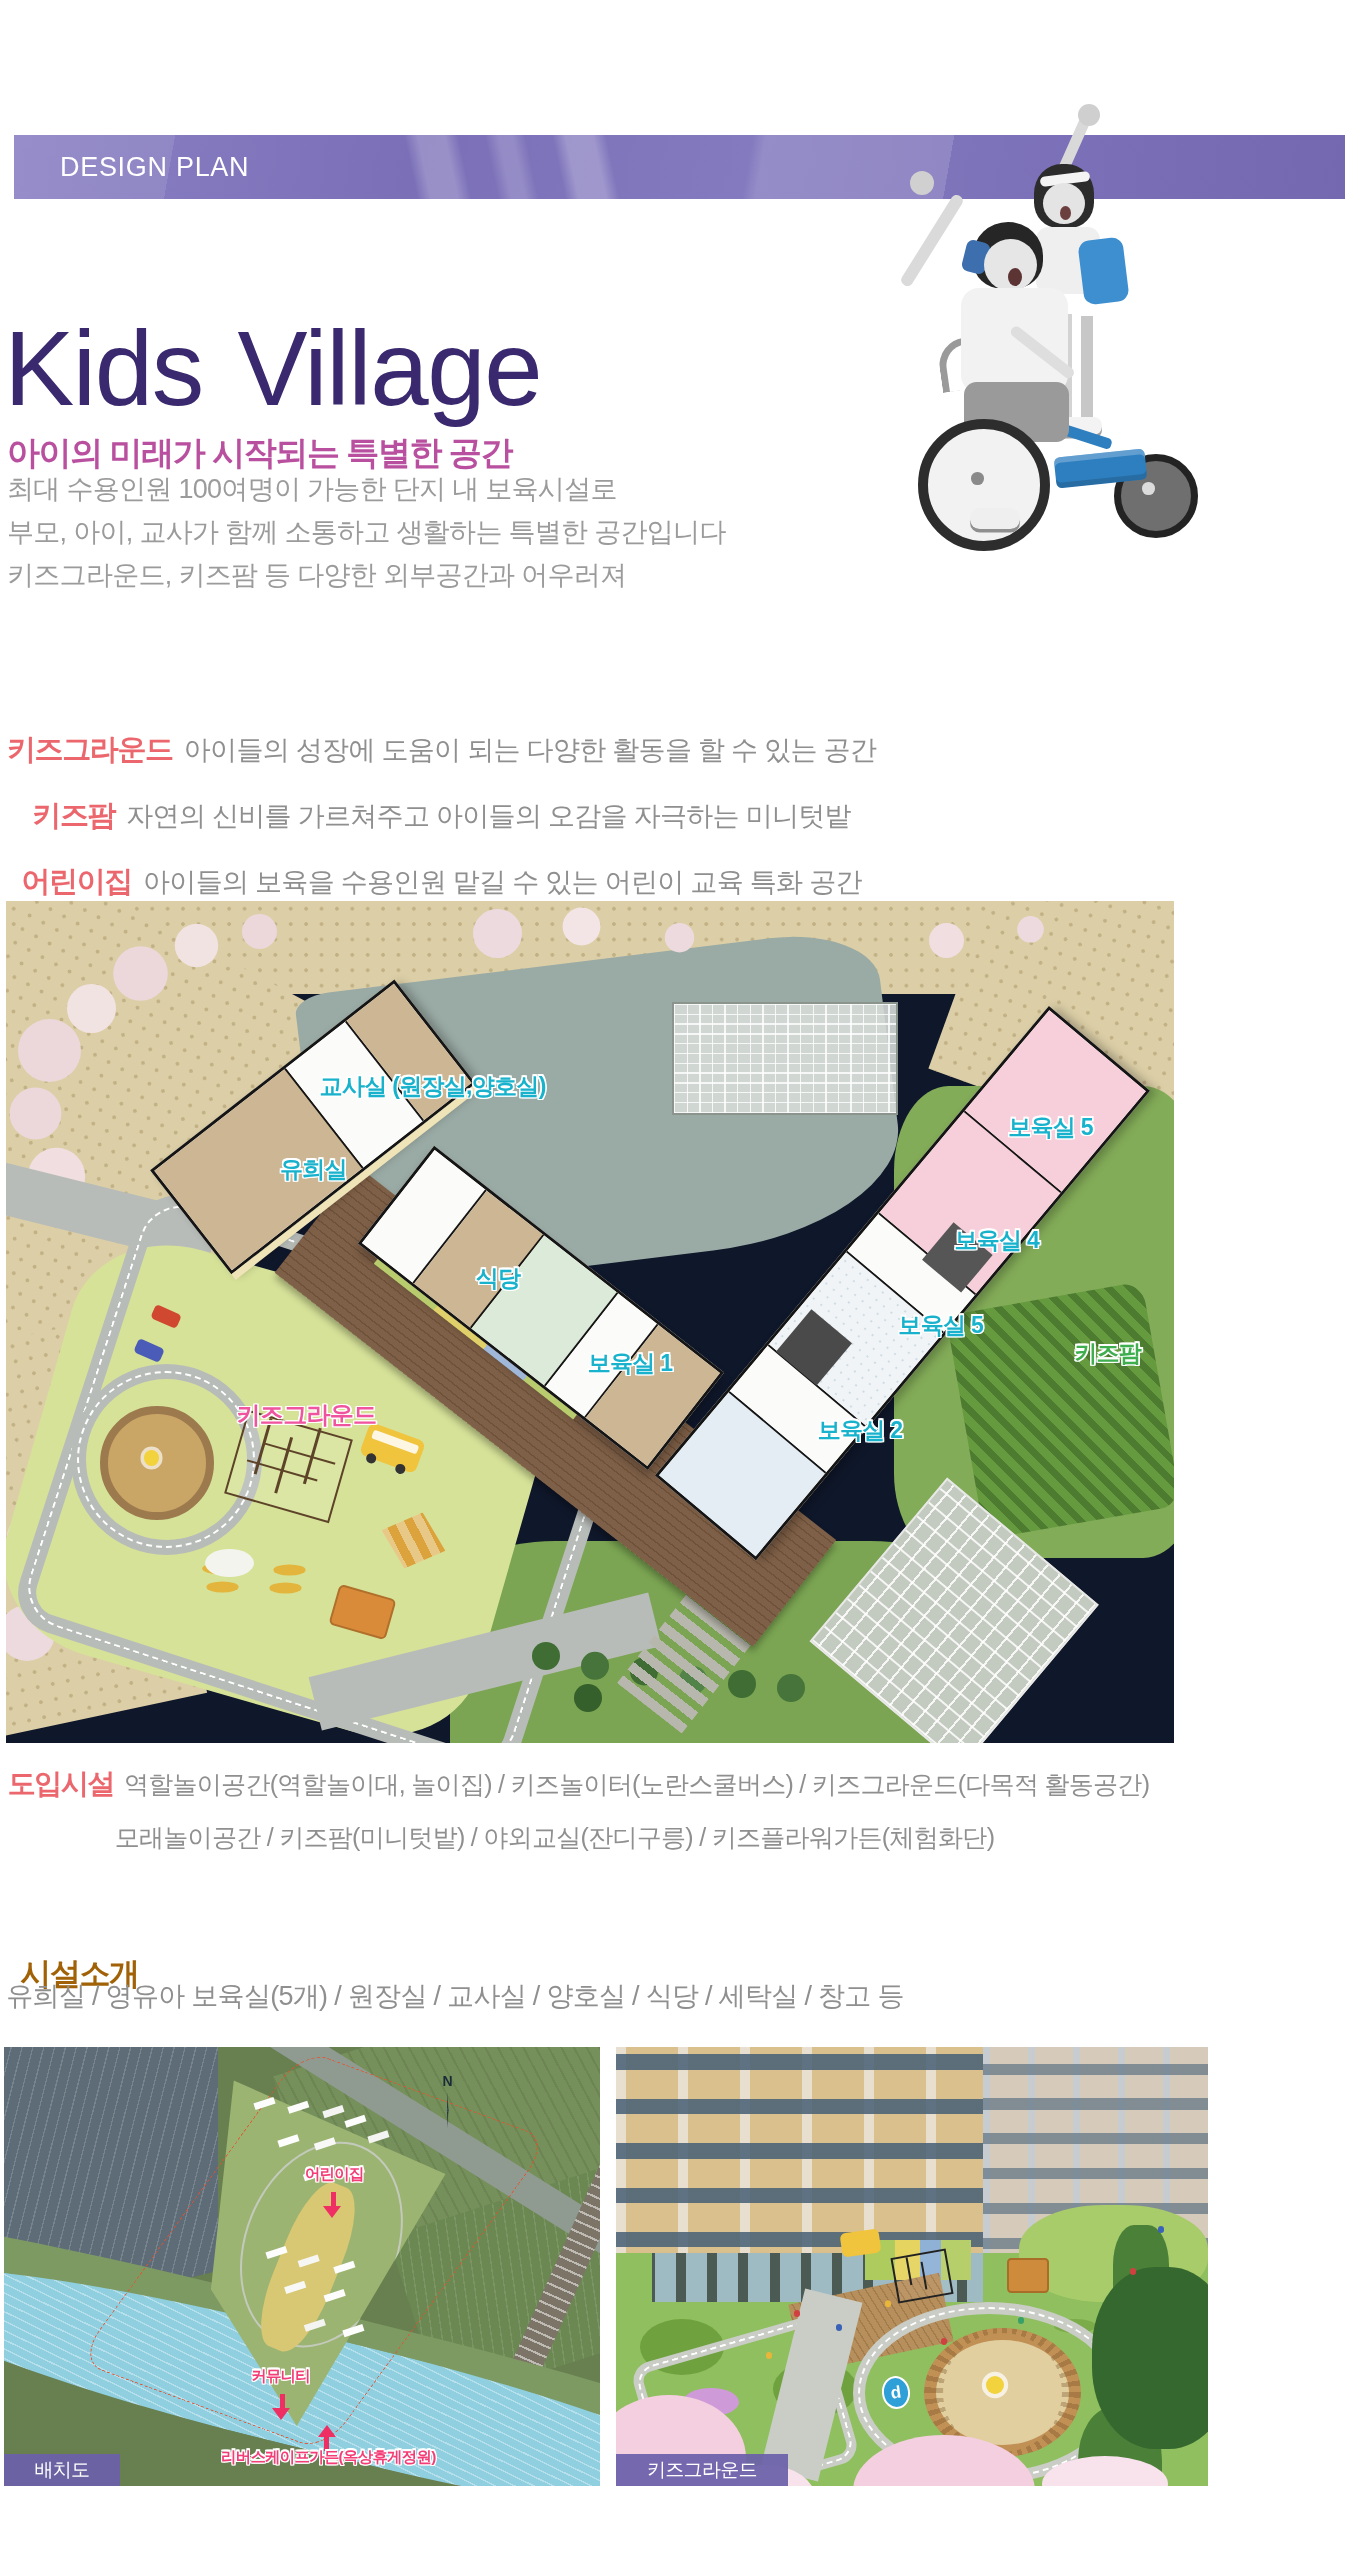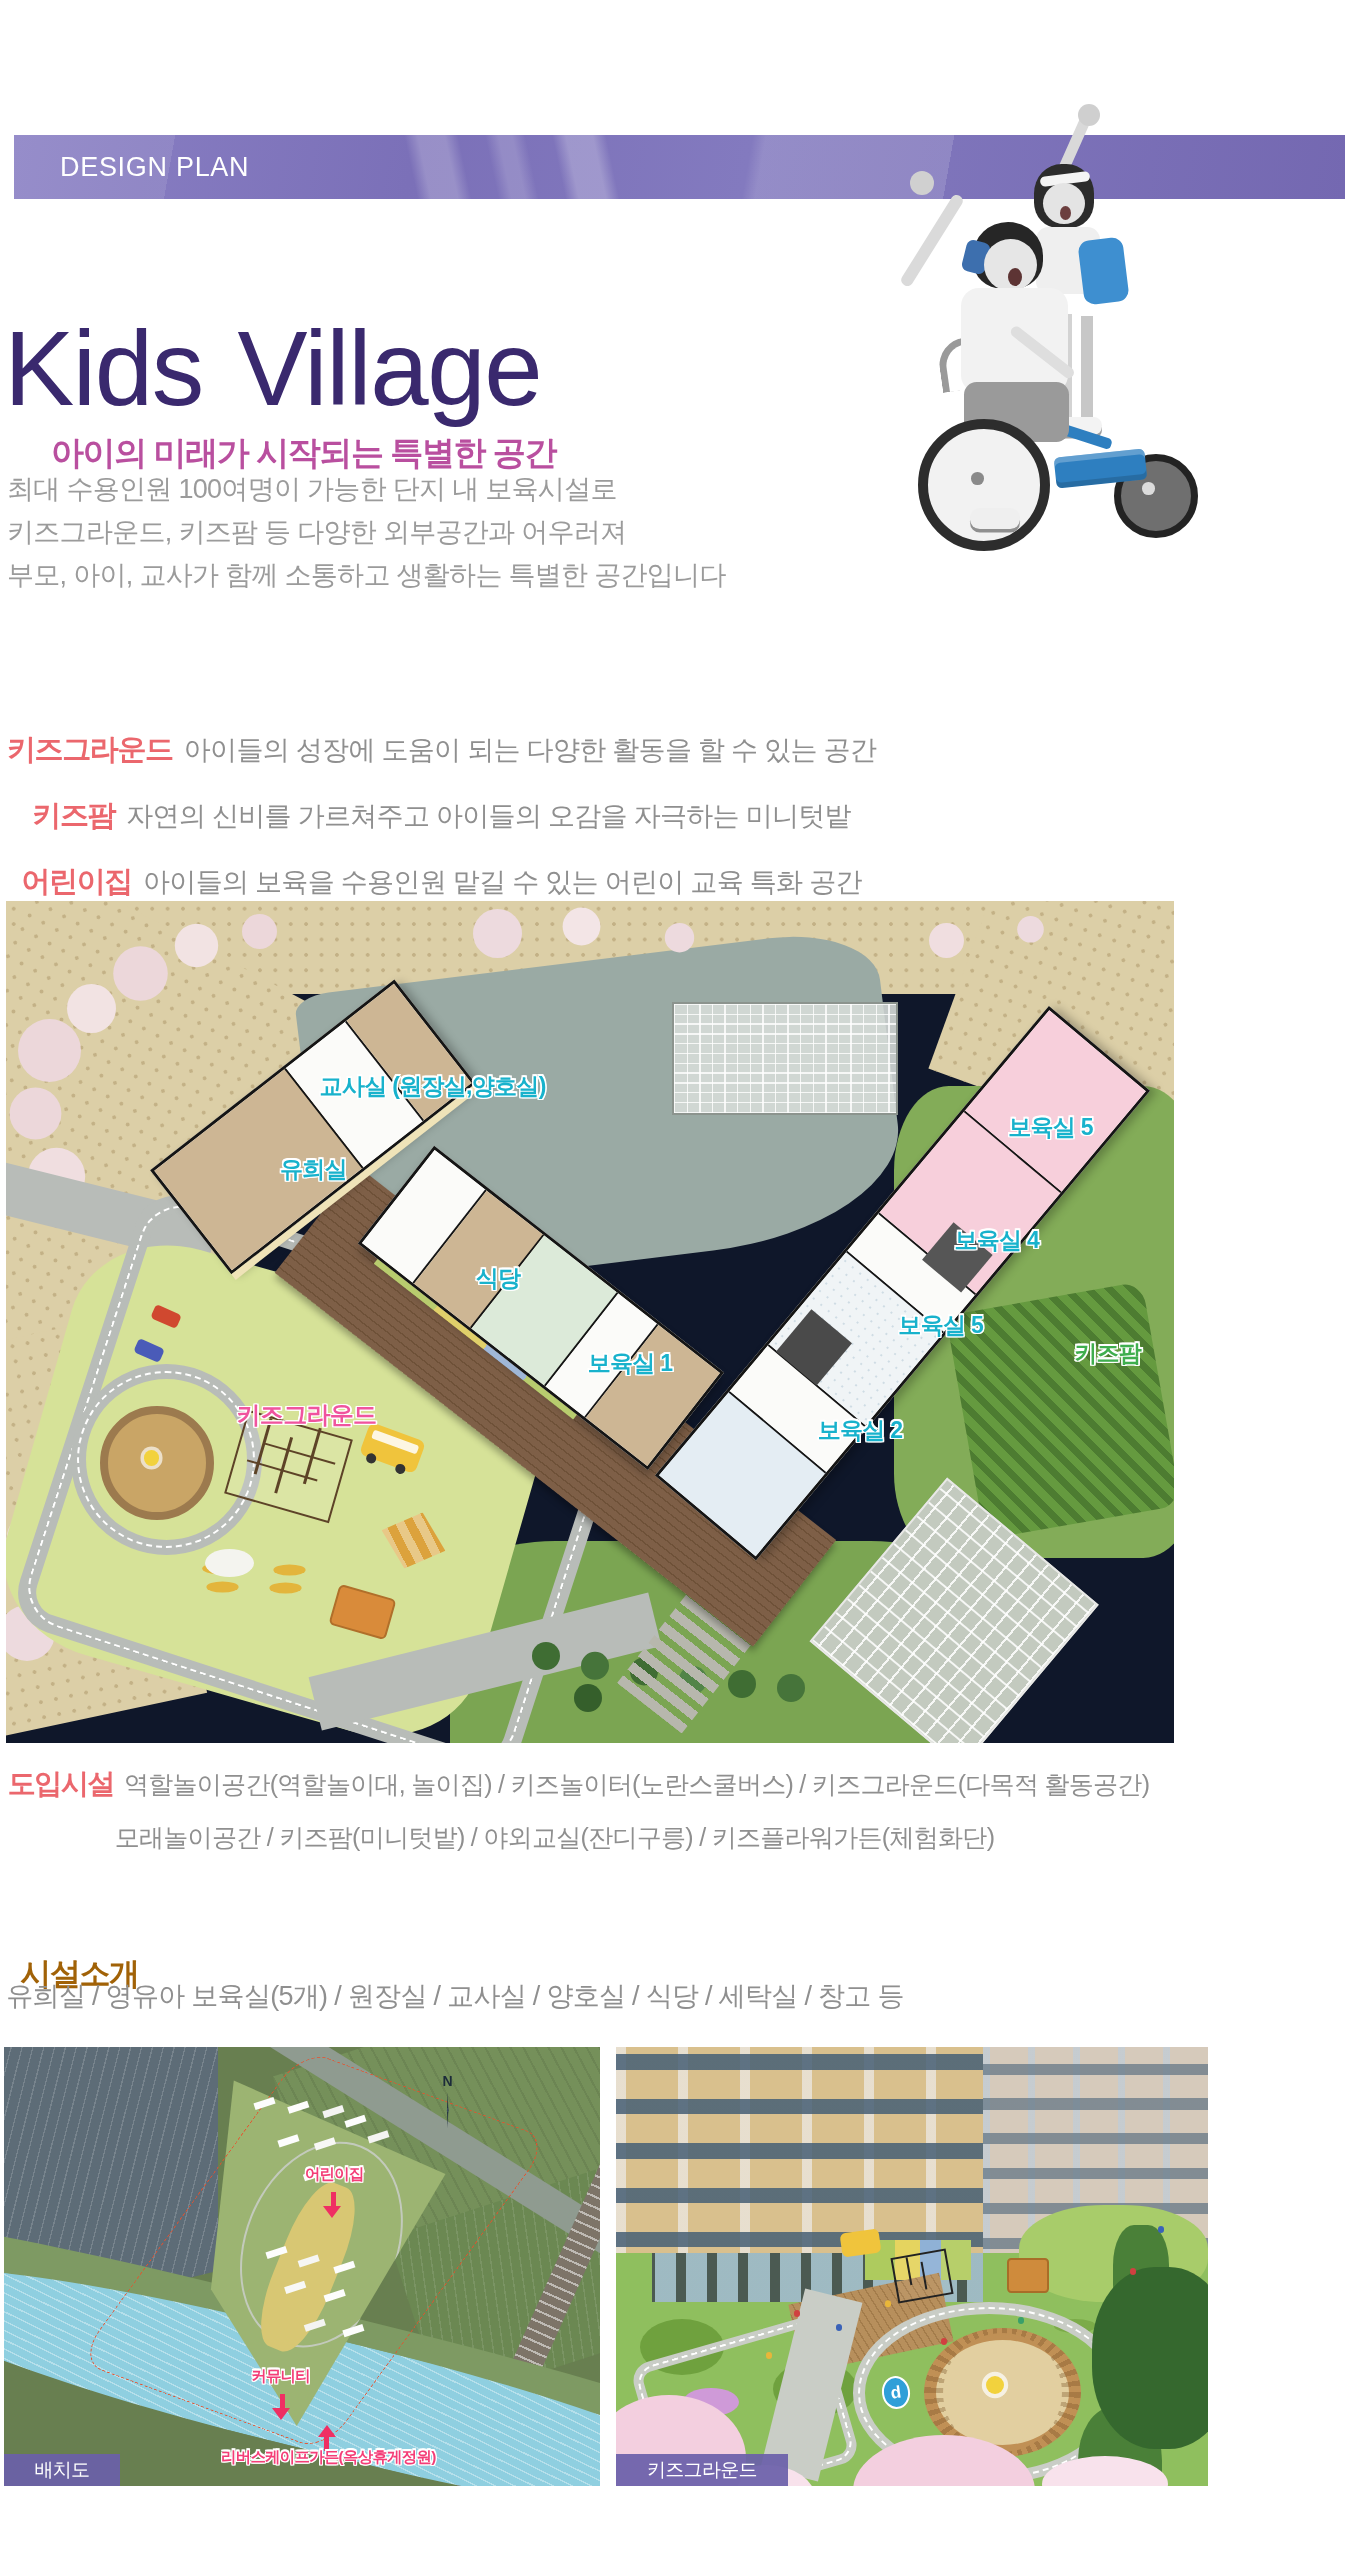--- a/index.html
+++ b/index.html
@@ -16,21 +16,21 @@
       linear-gradient(78deg,transparent 36%,rgba(255,255,255,.18) 37%,rgba(255,255,255,.18) 38%,transparent 39%),
       linear-gradient(78deg,transparent 41%,rgba(255,255,255,.25) 42%,rgba(255,255,255,.25) 44%,transparent 45%),
       linear-gradient(100deg,rgba(255,255,255,.10) 0 12%,transparent 12% 55%,rgba(255,255,255,.14) 56% 70%,transparent 70%);}
   .banner-text{position:absolute;left:46px;top:0;height:64px;display:flex;align-items:center;
     color:#ffffff;font-size:27px;font-weight:400;letter-spacing:0.7px;}
 
   
   .title{position:absolute;left:4.2px;top:244px;font-size:105px;line-height:1.05;font-weight:500;
     color:#3a296e;letter-spacing:-1.4px;word-spacing:7px;white-space:nowrap;}
   .subtitle{position:absolute;left:7px;top:404px;font-size:33px;font-weight:700;color:#b94f9f;
-    letter-spacing:-1.4px;white-space:nowrap;margin-left:44px;}
+    letter-spacing:-1.4px;white-space:nowrap;}
   .hero-body{position:absolute;left:7px;top:468px;font-size:27px;line-height:43px;color:#9b9b9b;
     letter-spacing:-0.7px;}
   .hero-body p{margin:0;white-space:nowrap;}
 
   
   .photo{position:absolute;left:897px;top:104px;width:294px;height:484px;z-index:5;}
   .ph{position:absolute;}
   .wheel-f{left:21px;top:315px;width:112px;height:112px;border-radius:50%;border:10.5px solid #2d2d2d;background:#f2f2f2;}
   .wheel-f::after{content:"";position:absolute;left:43px;top:43px;width:12.6px;height:12.6px;border-radius:50%;background:#8a8a8a;}
   .wheel-r{left:217px;top:350px;width:70px;height:70px;border-radius:50%;border:7.7px solid #232323;background:#6f6f6f;}
@@ -276,22 +276,22 @@
     <div class="ph boy-shorts"></div>
     <div class="ph boy-leg"></div>
     <div class="ph wheel-f"></div>
     <div class="ph boy-shoe"></div>
   </div>
 
   <h1 class="title">Kids Village</h1>
   <h2 class="subtitle">아이의 미래가 시작되는 특별한 공간</h2>
   <div class="hero-body">
     <p>최대 수용인원 100여명이 가능한 단지 내 보육시설로</p>
+    <p>부모, 아이, 교사가 함께 소통하고 생활하는 특별한 공간입니다</p>
     <p>키즈그라운드, 키즈팜 등 다양한 외부공간과 어우러져</p>
-    <p>부모, 아이, 교사가 함께 소통하고 생활하는 특별한 공간입니다</p>
   </div>
 
   <div class="features">
     <div class="feature-row">
       <span class="feat-label">키즈그라운드</span><span class="feat-desc">아이들의 성장에 도움이 되는 다양한 활동을 할 수 있는 공간</span>
     </div>
     <div class="feature-row">
       <span class="feat-label">키즈팜</span><span class="feat-desc">자연의 신비를 가르쳐주고 아이들의 오감을 자극하는 미니텃밭</span>
     </div>
     <div class="feature-row">

